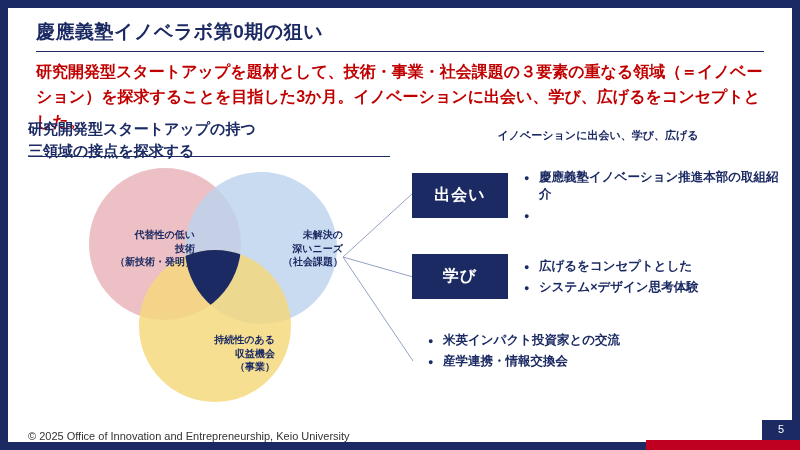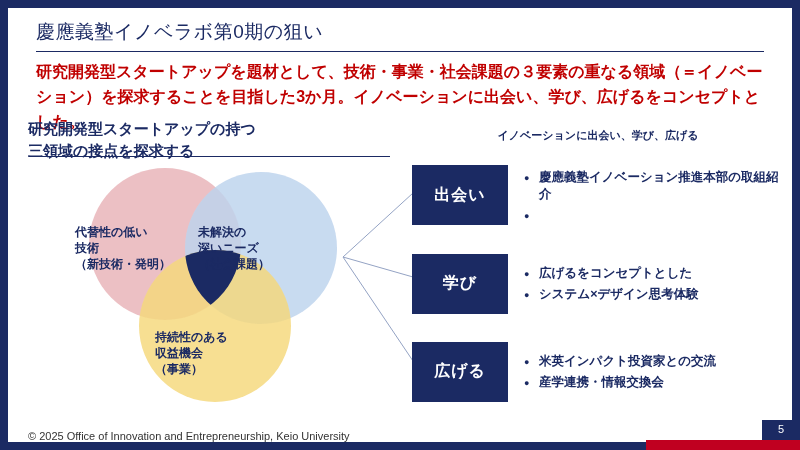--- a/index.html
+++ b/index.html
@@ -5,41 +5,41 @@
   * { margin:0; padding:0; box-sizing:border-box; }
   html,body { width:800px; height:450px; }
   body { font-family:"Liberation Sans","DejaVu Sans",sans-serif; background:#fff; }
 
   .slide { position:relative; width:800px; height:450px; background:#1b2a63; overflow:hidden; }
   .inner { position:absolute; left:8px; top:8px; right:8px; bottom:8px; background:#ffffff; }
 
   .abs { position:absolute; }
   .pre { white-space:pre-line; }
 
-  .page-title { left:36px; top:19px; font-size:19px; font-weight:normal; color:#1b2a63; letter-spacing:0.5px; }
+  .page-title { left:36px; top:19px; font-size:19px; font-weight:bold; color:#1b2a63; letter-spacing:0.5px; }
   .title-divider { left:36px; top:51px; width:728px; border-top:1.5px solid #1b2a63; height:0; }
 
   .lead-text { left:36px; top:60px; width:732px; font-size:16px; font-weight:bold; color:#c00000; line-height:1.55; }
 
   .venn-heading { left:28px; top:118px; width:366px; text-align:left; font-size:15px; font-weight:bold; color:#1b2a63; line-height:1.45; }
   .venn-divider { left:34px; top:156px; width:356px; border-top:1px solid #1b2a63; height:0; }
 
   .venn-wrap { left:55px; top:162px; width:330px; height:268px; }
-  .venn-label { position:absolute; transform:translate(-50%,-50%); text-align:left; font-size:12px; font-weight:bold; color:#1b2a63; line-height:1.35; width:120px; }
+  .venn-label { position:absolute; transform:translate(-50%,-50%); text-align:right; font-size:10px; font-weight:bold; color:#1b2a63; line-height:1.35; width:120px; }
   .lbl-tech { left:80px; top:86px; }
-  .lbl-needs { left:203px; top:86px; }
+  .lbl-needs { left:228px; top:86px; }
   .lbl-biz  { left:160px; top:192px;font-family:Liberation Mono, monospace; }
 
   .connector-wrap { left:335px; top:165px; width:80px; height:232px; }
 
   .concept-heading { left:413px; top:128px; width:370px; text-align:center; font-size:11px; font-weight:bold; color:#1b2a63; }
 
   .concept-rows { left:412px; top:165px; width:378px; }
   .concept-row { display:flex; align-items:center; margin-bottom:28px; }
-  .concept-box { flex:0 0 96px; height:60px; background:#1b2a63; color:#ffffff; font-size:16px; font-weight:bold; display:flex; align-items:center; justify-content:center; letter-spacing:1px; }
+  .concept-box { flex:0 0 96px; height:45px; background:#1b2a63; color:#ffffff; font-size:16px; font-weight:bold; display:flex; align-items:center; justify-content:center; letter-spacing:1px; }
   .bullets { margin-left:16px; flex:1; }
   .bullet-item { display:flex; align-items:flex-start; font-size:12.5px; font-weight:bold; color:#1b2a63; line-height:1.35; margin:4px 0; }
   .bullet-mark { flex:0 0 15px; font-size:9px; padding-top:3px; }
 
   .footer-copyright { left:28px; top:430px; font-size:11px; color:#333333; }
   .pagenum-block { left:762px; top:420px; width:38px; height:24px; background:#1b2a63; z-index:1; }
   .page-number { left:762px; top:423px; width:38px; text-align:center; color:#ffffff; font-size:11px; z-index:2; }
   .accent-bar { left:646px; top:440px; width:154px; height:10px; background:#c00020; z-index:3; }
 </style>
 </head>
@@ -122,21 +122,20 @@
           <span>広げるをコンセプトとした</span>
         </div>
         <div class="bullet-item">
           <span class="bullet-mark">●</span>
           <span>システム×デザイン思考体験</span>
         </div>
       </div>
     </div>
 
     <div class="concept-row">
-      <div class="concept-box">広げる</div>
       <div class="bullets">
         <div class="bullet-item">
           <span class="bullet-mark">●</span>
           <span>米英インパクト投資家との交流</span>
         </div>
         <div class="bullet-item">
           <span class="bullet-mark">●</span>
           <span>産学連携・情報交換会</span>
         </div>
       </div>

